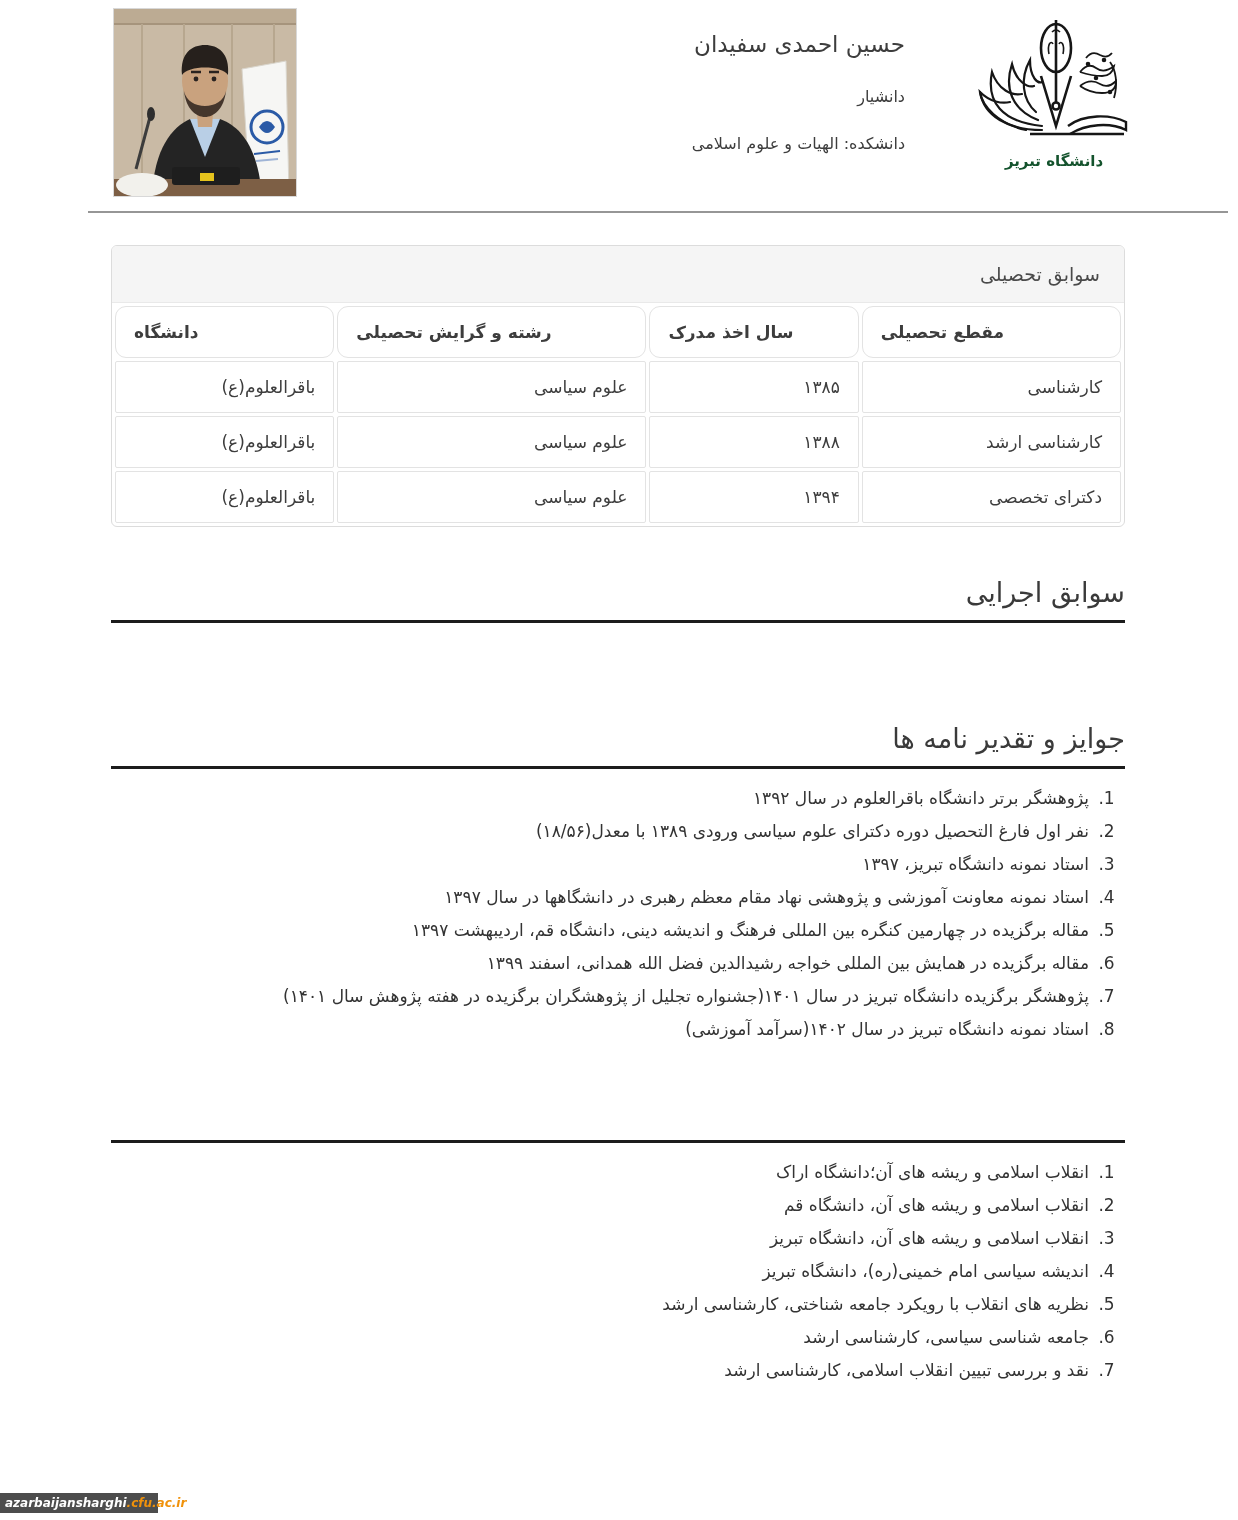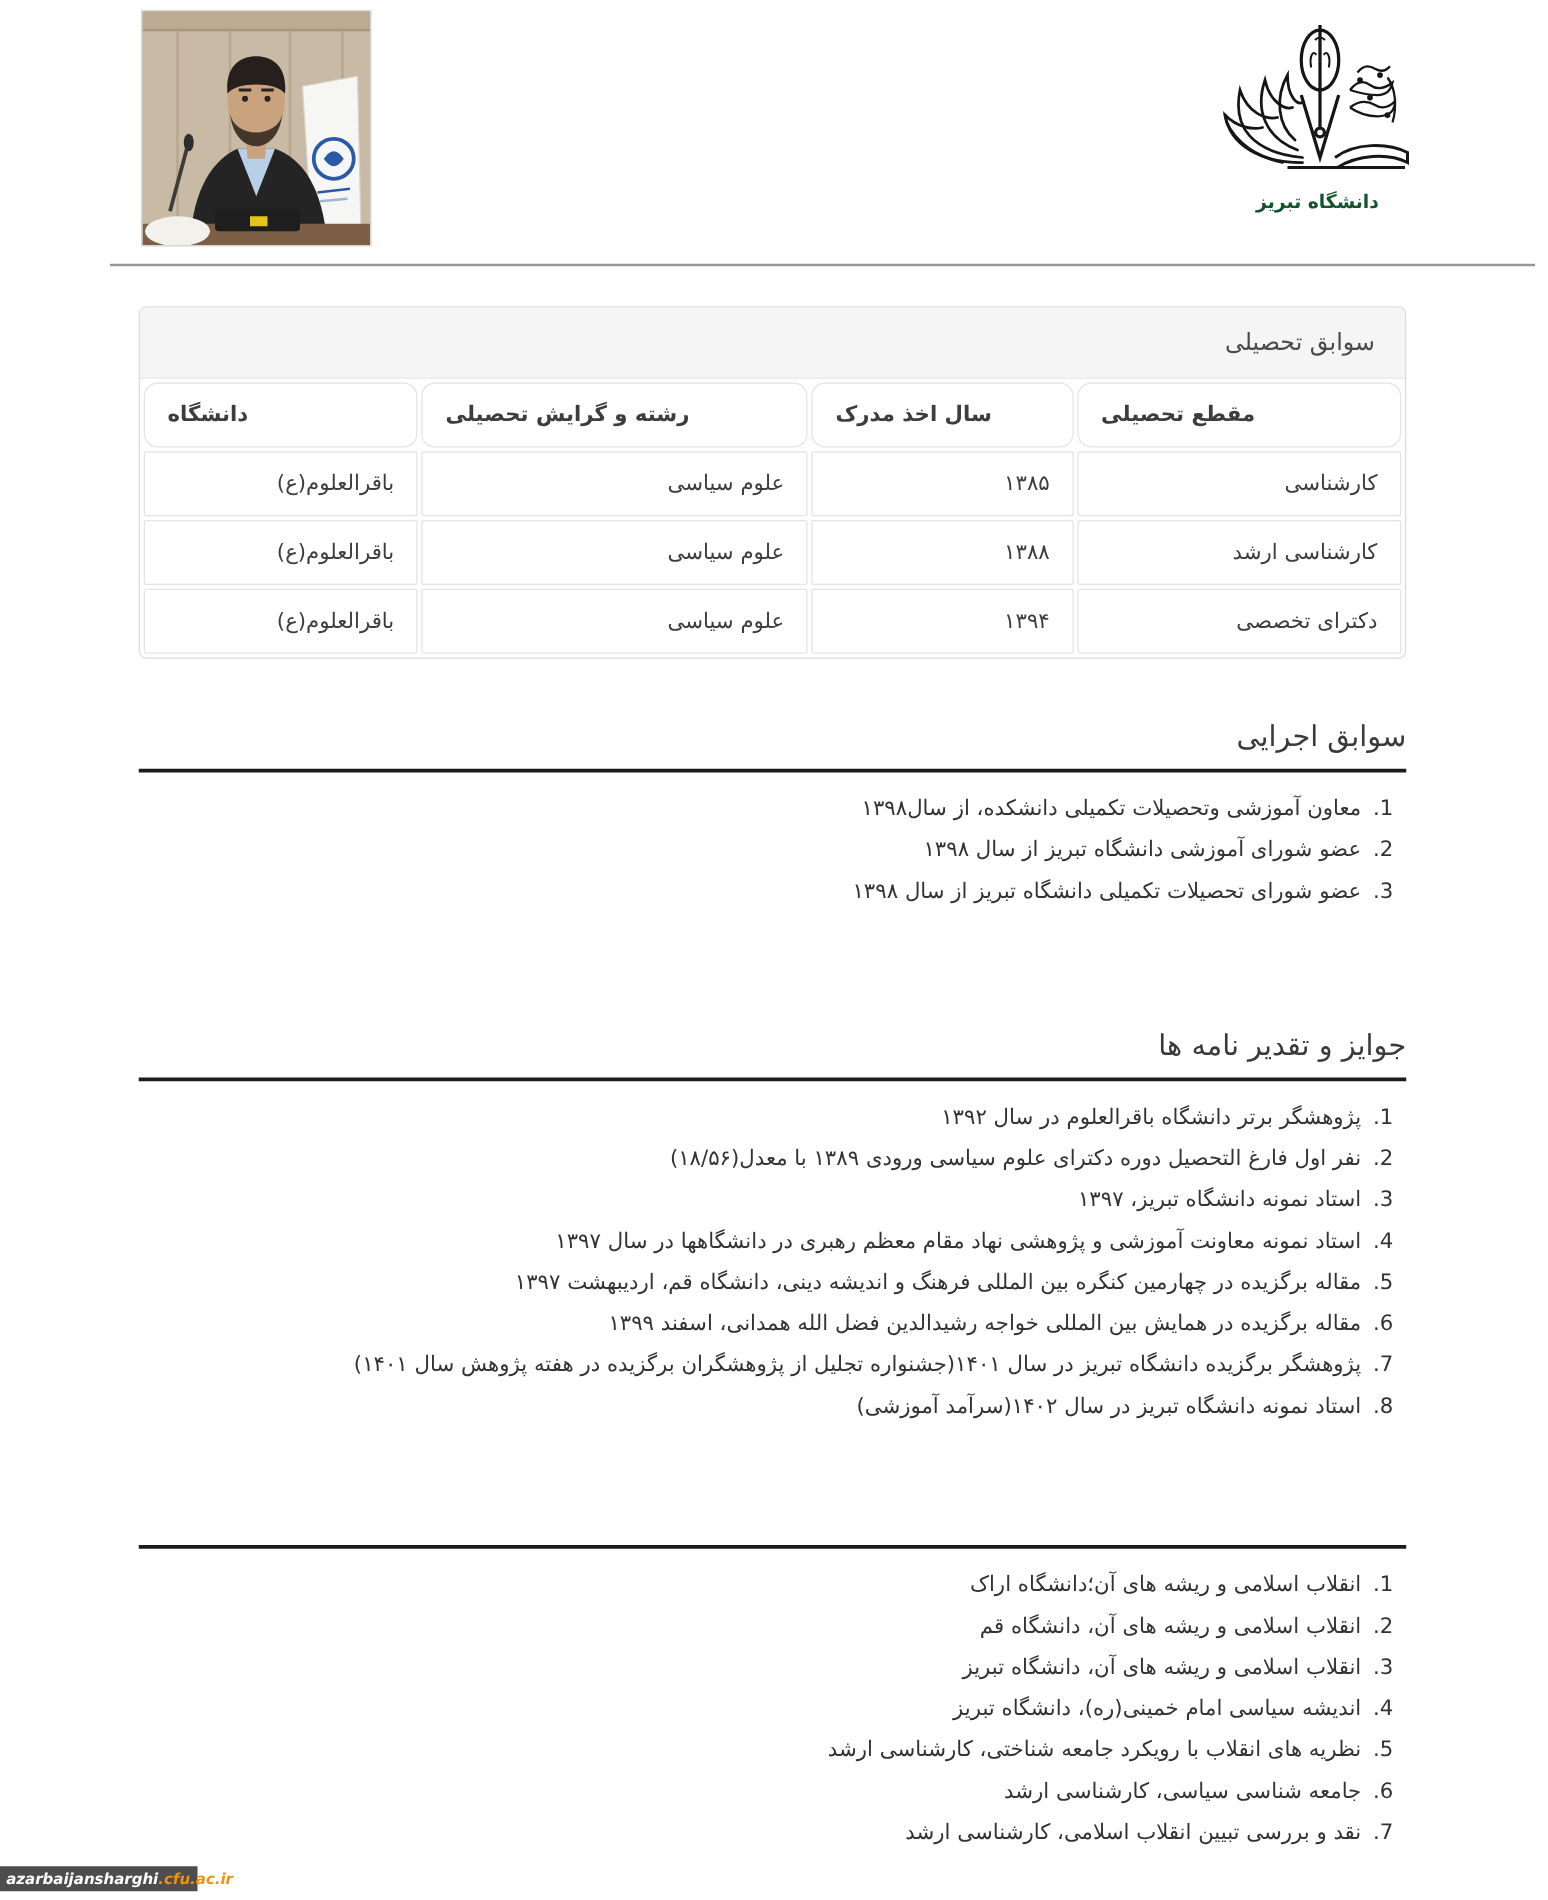--- a/index.html
+++ b/index.html
@@ -73,21 +73,21 @@
   table.edu td { text-align: right; }
   table.edu th:nth-child(1) { width: 26%; }
   table.edu th:nth-child(2) { width: 21%; }
   table.edu th:nth-child(3) { width: 31%; }
   table.edu th:nth-child(4) { width: 22%; }
 
   
   .sec { margin-top: 100px; }
   .sec.first { margin-top: 50px; }
   .sec-title {
-    font-size: 23px;
+    font-size: 27px;
     font-weight: normal;
     color: #3a3a3a;
     margin: 0;
     text-align: right;
   }
   .sec-rule { height: 3px; background: #1c1c1c; margin-top: 12px; }
   ol.sec-list {
     margin: 18px 0 0 0;
     padding: 0 32px 0 0;
     list-style: decimal;
@@ -158,20 +158,25 @@
         <line x1="77" y1="63" x2="87" y2="63" stroke="#2a2320" stroke-width="2.5"></line>
         <line x1="95" y1="63" x2="105" y2="63" stroke="#2a2320" stroke-width="2.5"></line>
 
         <rect x="0" y="170" width="182" height="17" fill="#7d5f45"></rect>
         <rect x="58" y="158" width="68" height="18" rx="3" fill="#1e1e1e"></rect>
         <rect x="86" y="164" width="14" height="8" fill="#e5c31d"></rect>
         <ellipse cx="28" cy="176" rx="26" ry="12" fill="#f2f1ec"></ellipse>
       </svg>
     </div>
 
+    <div class="header-text">
+      <h1 class="person-name">حسین احمدی سفیدان</h1>
+      <div class="person-rank">دانشیار</div>
+      <div class="person-faculty">دانشکده: الهیات و علوم اسلامی</div>
+    </div>
 
     <div class="logo-box">
 
       <svg width="172" height="136" viewBox="0 0 172 136">
         <g stroke="#161616" fill="none" stroke-width="2.2" stroke-linecap="round">
 
           <path d="M74,116 C40,116 16,102 12,78 C22,88 34,90 42,88"></path>
           <path d="M74,112 C34,108 18,88 24,58 C30,76 44,82 54,80"></path>
           <path d="M70,106 C44,96 36,74 44,50 C48,68 60,74 66,72"></path>
           <path d="M68,98 C54,86 52,64 62,46 C62,64 70,70 74,68"></path>
@@ -244,25 +249,20 @@
               <td>علوم سیاسی</td>
               <td>باقرالعلوم(ع)</td>
             </tr>
           </tbody>
       </table>
     </div>
 
     <div class="sec first">
       <h2 class="sec-title">سوابق اجرایی</h2>
       <div class="sec-rule"></div>
-      <ol class="sec-list">
-          <li>معاون آموزشی وتحصیلات تکمیلی دانشکده، از سال۱۳۹۸</li>
-          <li>عضو شورای آموزشی دانشگاه تبریز از سال ۱۳۹۸</li>
-          <li>عضو شورای تحصیلات تکمیلی دانشگاه تبریز از سال ۱۳۹۸</li>
-        </ol>
     </div>
 
     <div class="sec">
       <h2 class="sec-title">جوایز و تقدیر نامه ها</h2>
       <div class="sec-rule"></div>
       <ol class="sec-list">
           <li>پژوهشگر برتر دانشگاه باقرالعلوم در سال ۱۳۹۲</li>
           <li>نفر اول فارغ التحصیل دوره دکترای علوم سیاسی ورودی ۱۳۸۹ با معدل(۱۸/۵۶)</li>
           <li>استاد نمونه دانشگاه تبریز، ۱۳۹۷</li>
           <li>استاد نمونه معاونت آموزشی و پژوهشی نهاد مقام معظم رهبری در دانشگاهها در سال ۱۳۹۷</li>

